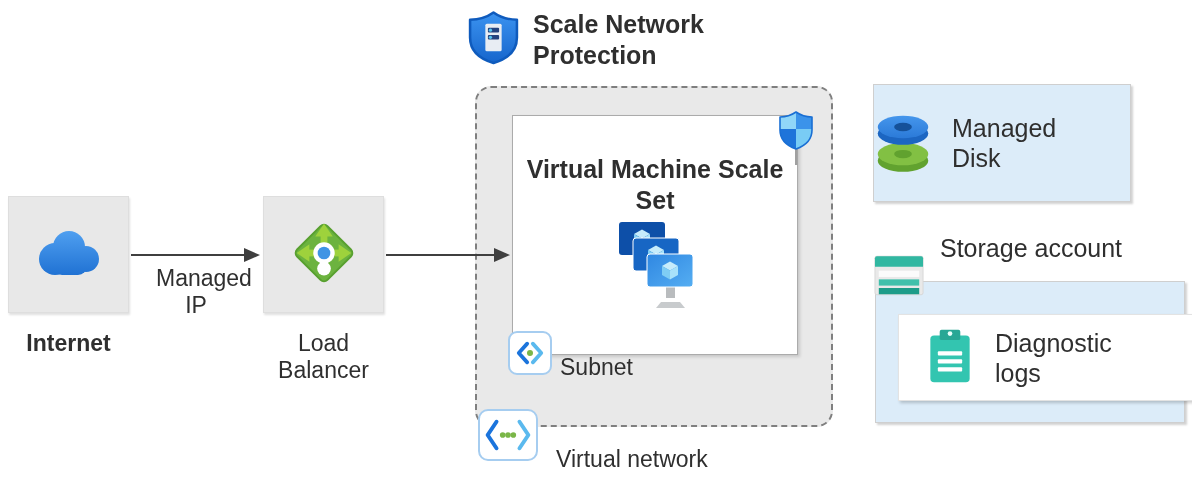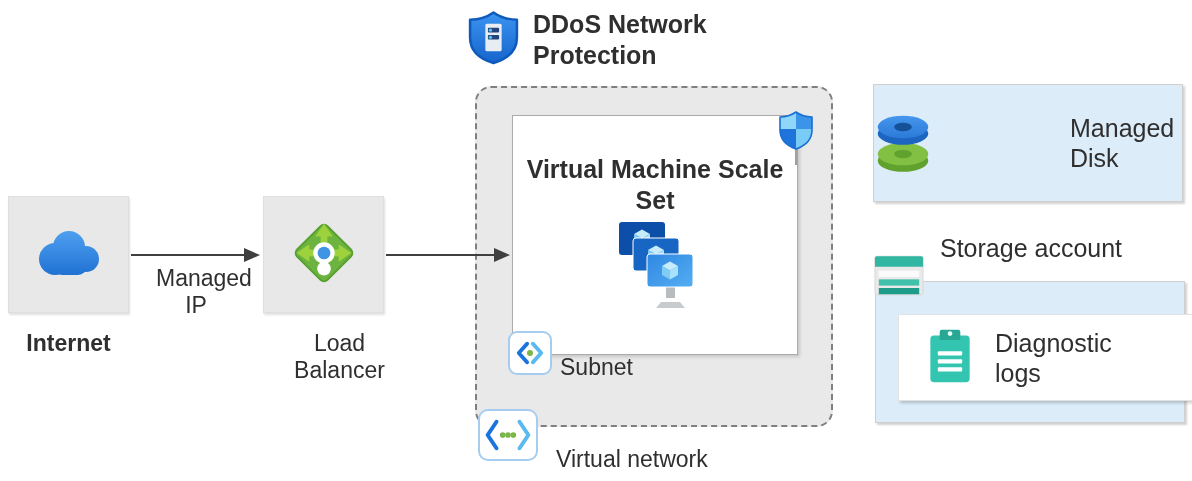--- a/index.html
+++ b/index.html
@@ -34,41 +34,41 @@
     position:absolute; background:#ffffff; border:2px solid #a6cdf0;
     display:flex; align-items:center; justify-content:center; z-index:4;
   }
   #subnet-chip { left:508px; top:331px; width:44px; height:44px; border-radius:9px; }
   #vnet-chip   { left:478px; top:409px; width:60px; height:52px; border-radius:10px; }
   .blue-panel {
     position:absolute; background:#dcecf9; border:1px solid #cfcfcf;
     box-shadow:2px 2px 2px rgba(0,0,0,0.18); z-index:1;
   }
   #managed-disk-panel {
-    left:873px; top:84px; width:310px; height:118px;
-    display:flex; align-items:center; justify-content:space-between; gap:20px; z-index:2;
+    left:873px; top:84px; width:258px; height:118px;
+    display:flex; align-items:center; justify-content:flex-start; gap:20px; z-index:2;
   }
   #managed-disk-label { font-size:25px; line-height:30px; width:112px; }
   #storage-panel { left:875px; top:281px; width:310px; height:142px; }
   #storage-icon { position:absolute; left:874px; top:253px; z-index:3; }
   #storage-label { left:940px; top:235px; font-size:25px; }
   #diag-box {
     position:absolute; left:898px; top:314px; width:320px; height:87px;
     background:#ffffff; border:1px solid #e3e3e3;
     box-shadow:2px 2px 3px rgba(0,0,0,0.2); z-index:2;
     display:flex; align-items:center; gap:20px; padding-left:26px;
   }
   #diag-label { font-size:25px; line-height:30px; width:132px; }
   .arrow-svg { position:absolute; z-index:3; }
   #shield-badge { position:absolute; left:776px; top:109px; z-index:4; }
   #ddos-icon { position:absolute; left:466px; top:10px; z-index:3; }
   #ddos-title { left:533px; top:9px; width:192px; font-size:25px; line-height:31px; font-weight:bold; }
   #internet-label   { left:8px;   top:330px; width:121px;font-weight:bold; }
   #publicip-label   { left:156px; top:265px; width:80px;  }
-  #lb-label         { left:284px; top:330px; width:111px; }
+  #lb-label         { left:268px; top:330px; width:111px; }
   #subnet-label     { left:560px; top:354px; }
   #vnetwork-label   { left:556px; top:446px;text-align:center; }
 </style>
 </head>
 <body>
 
 <div id="canvas">
 
   <div class="node-box" id="internet-box" style="left:8px; top:196px; width:121px; height:117px;">
     <span>
@@ -129,21 +129,21 @@
         </linearGradient>
       </defs>
       <path d="M27 2.5 C34 7.5 43 9.5 50 9.5 L50 27 C50 41 39 48.5 27 52 C15 48.5 4 41 4 27 L4 9.5 C11 9.5 20 7.5 27 2.5 Z" fill="url(#gs)" stroke="#0f5bbd" stroke-width="2.5" stroke-linejoin="round"></path>
       <rect x="19" y="13.5" width="16" height="27" rx="1.5" fill="#e8edf3"></rect>
       <rect x="21.5" y="17.5" width="11" height="4.5" rx="1" fill="#24427e"></rect>
       <rect x="21.5" y="24.5" width="11" height="4.5" rx="1" fill="#24427e"></rect>
       <circle cx="24" cy="19.8" r="1.6" fill="#55c3f0"></circle>
       <circle cx="24" cy="26.8" r="1.6" fill="#55c3f0"></circle>
     </svg>
   </span>
-  <div class="label bold" id="ddos-title">DDoS Network Protection</div>
+  <div class="label bold" id="ddos-title">Scale Network Protection</div>
 
   <div id="vnet-container"></div>
 
   <div id="vm-box">
     <div id="vm-title">Virtual Machine Scale Set</div>
     <span id="vmss-icon">
       <svg width="96" height="92" viewBox="0 0 96 92">
         <defs>
           <linearGradient id="gm" x1="0" y1="0" x2="1" y2="1">
             <stop offset="0" stop-color="#2f87e2"></stop>

